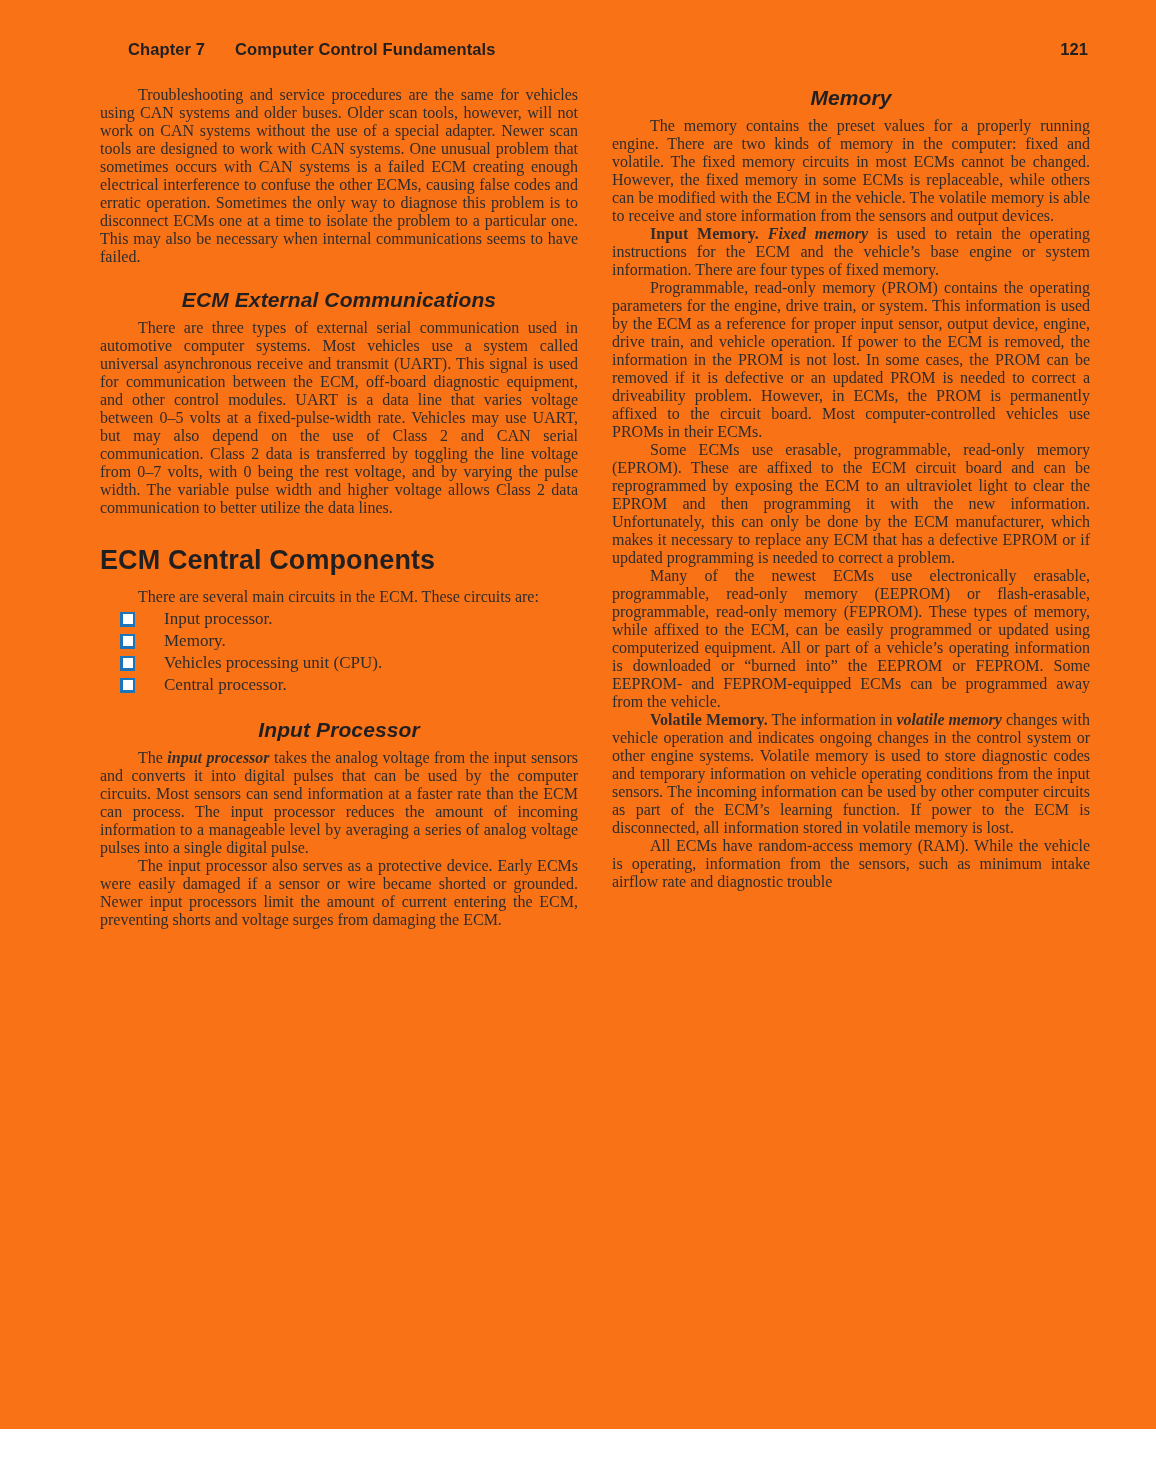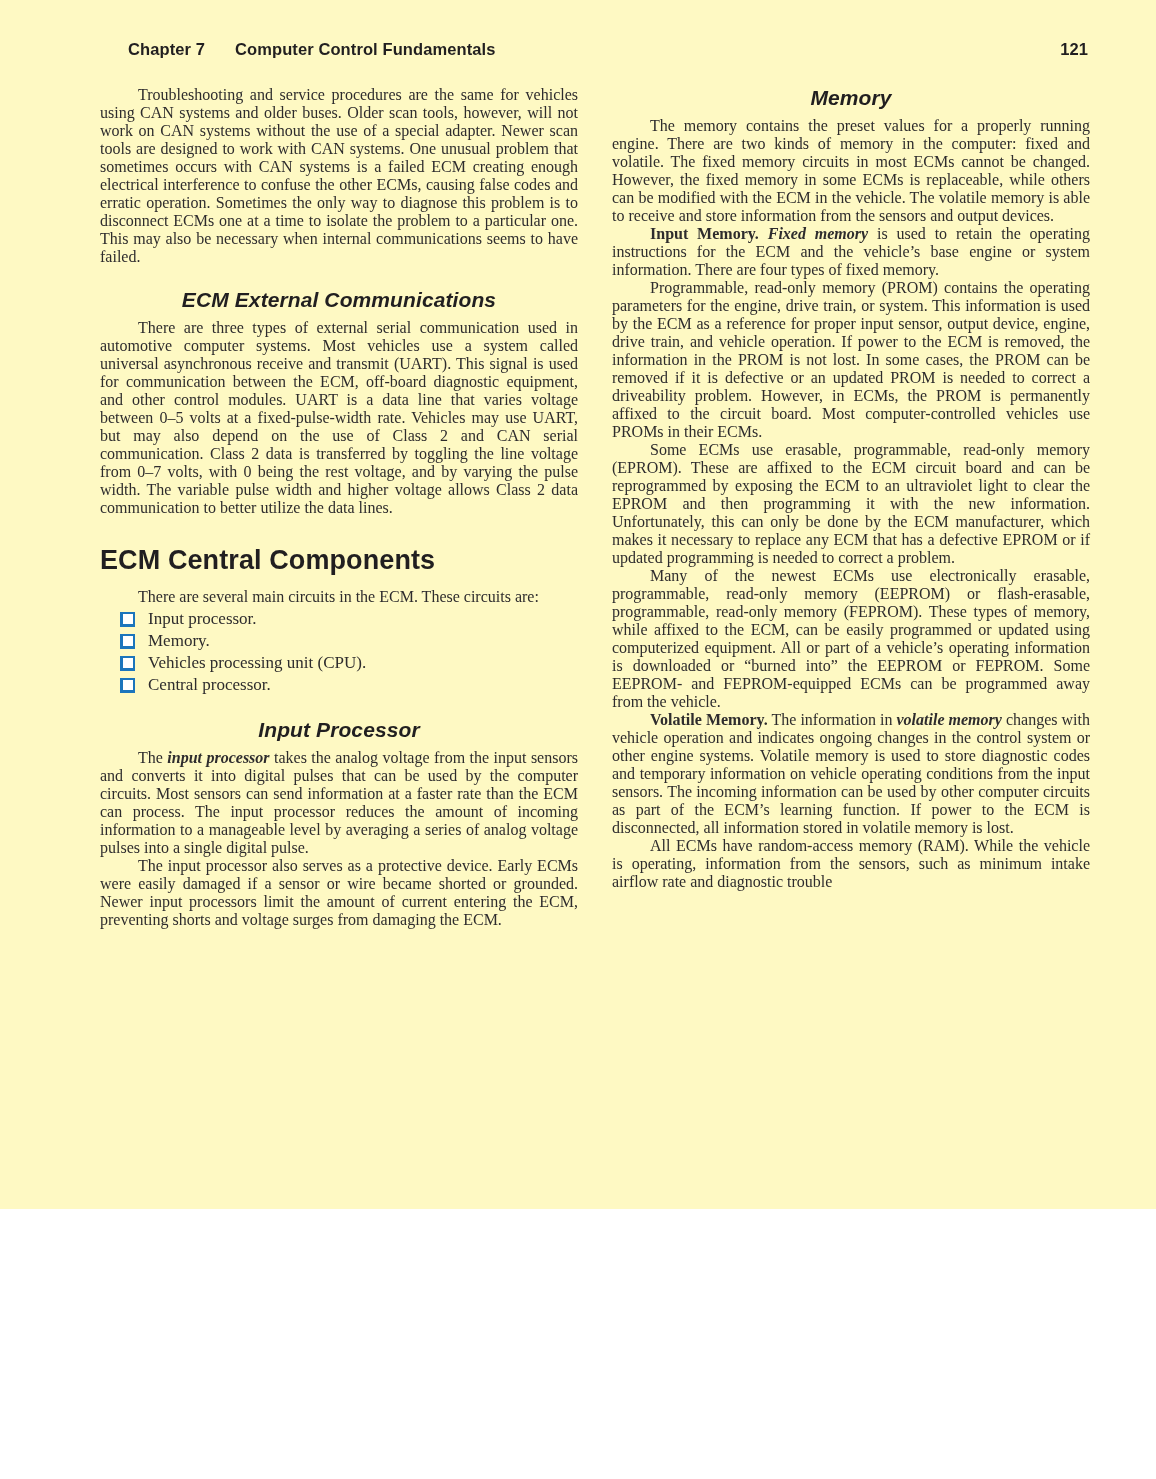--- a/index.html
+++ b/index.html
@@ -1,20 +1,20 @@
 <!DOCTYPE html>
 <html><head>
 <meta charset="utf-8">
 <style>
   html, body { margin: 0; padding: 0; background: #ffffff; }
   .page {
     position: relative;
     width: 1156px;
-    height: 1209px;
-    background: #fef9c3;
+    height: 1429px;
+    background: #f97316;
     color: #2e2c2d;
     font-family: "Liberation Serif", serif;
     overflow: hidden;
   }
   .page-header {
     position: absolute;
     top: 40px;
     left: 128px;
     right: 68px;
     display: flex;
@@ -70,20 +70,21 @@
   .circuit-list {
     list-style: none;
     margin: 2px 0 2px 0;
     padding: 0 0 0 20px;
   }
   .circuit-list li {
     display: flex;
     align-items: center;
     line-height: 22px;
     font-size: 17px;
+    gap: 16px;
   }
   .bullet {
     flex: none;
     display: inline-block;
     width: 10px;
     height: 10px;
     background: #ffffff;
     border: 2px solid #1b75bc;
     border-left-width: 3px;
     border-bottom-width: 3px;

